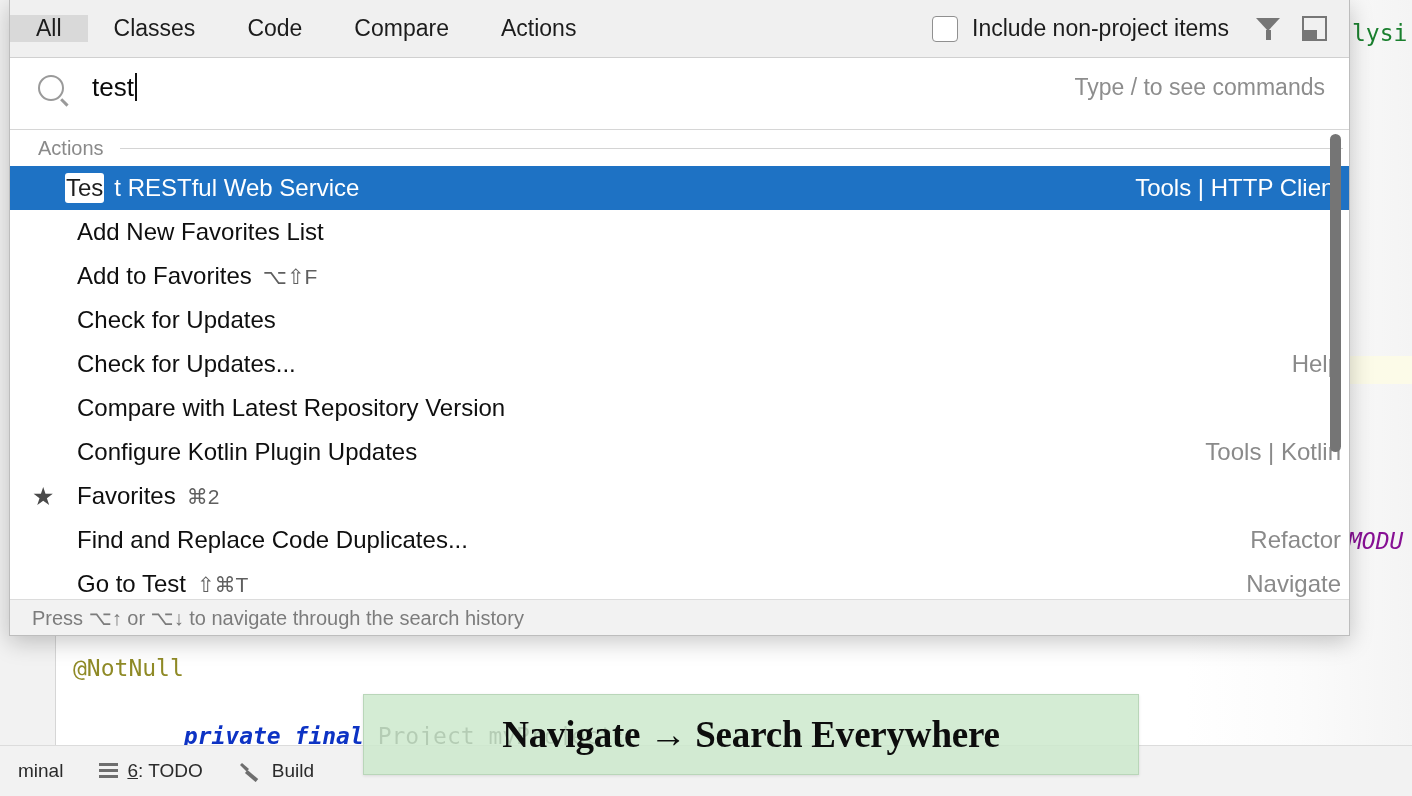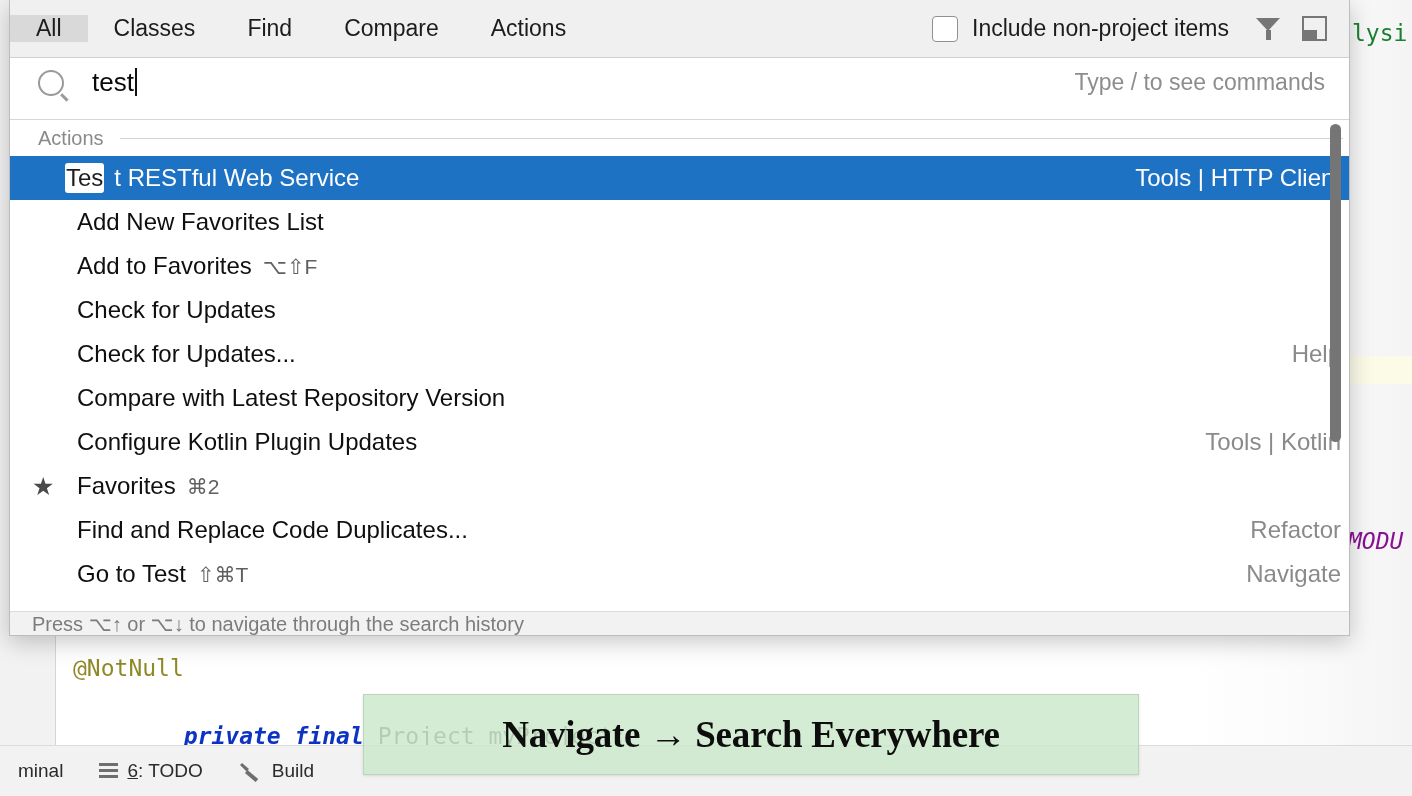--- a/index.html
+++ b/index.html
@@ -221,21 +221,21 @@
   .winicon::after {
     content:"";
     position:absolute;
     left: 0px; bottom: 0px;
     width: 13px; height: 9px;
     background: #767676;
   }
 
   
   .se-searchrow {
-    height: 62px;
+    height: 72px;
     background: #ffffff;
     border-bottom: 1px solid #d6d6d6;
     box-sizing: border-box;
     display: flex;
     align-items: center;
     padding: 0 18px 12px 28px;
     flex: 0 0 auto;
   }
   .mag {
     width: 22px; height: 22px;
@@ -366,26 +366,26 @@
     left: 0;
     top: 0;
     width: 11px;
     height: 318px;
     background: #757575;
     border-radius: 6px;
   }
 
   
   .se-footer {
-    height: 24px;
+    height: 36px;
     background: #f2f2f2;
     border-top: 1px solid #dcdcdc;
     box-sizing: border-box;
     display: flex;
-    align-items: flex-start;
+    align-items: center;
     padding-left: 22px;
     font-size: 20px;
     color: #7c7c7c;
     flex: 0 0 auto;
     white-space: pre;
   }
 </style>
 </head>
 <body>
 
@@ -439,21 +439,21 @@
   <div class="se-popup">
 
     <div class="se-tabbar">
       <div class="se-tab active">
         <span>All</span>
       </div>
       <div class="se-tab">
         <span>Classes</span>
       </div>
       <div class="se-tab">
-        <span>Find</span>
+        <span>Code</span>
       </div>
       <div class="se-tab">
         <span>Compare</span>
       </div>
       <div class="se-tab">
         <span>Actions</span>
       </div>
 
       <div class="se-right-controls">
         <label class="se-checkwrap">

